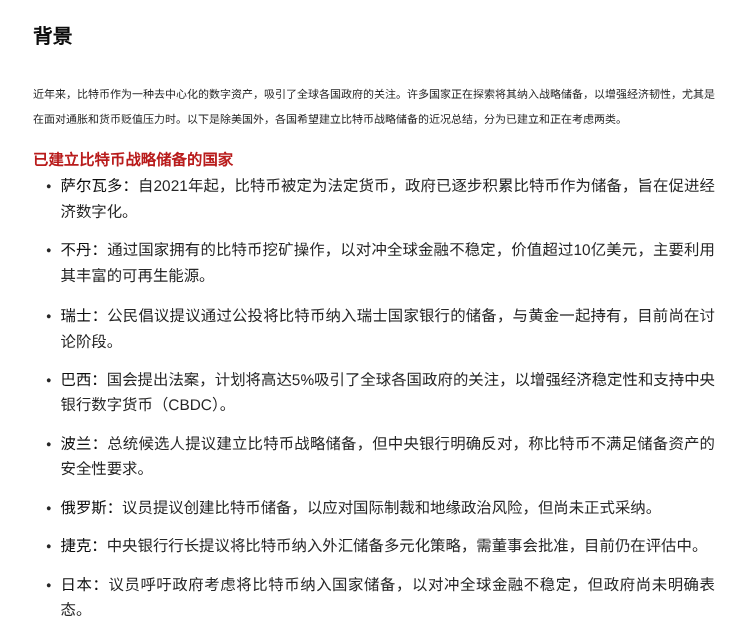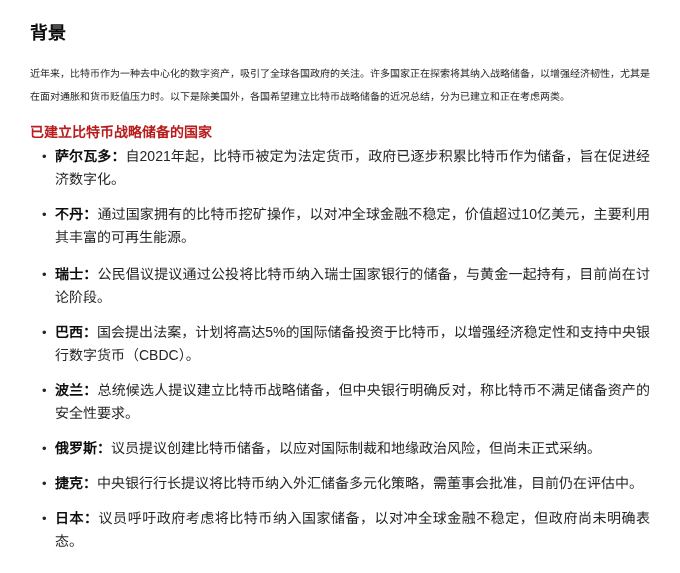--- a/index.html
+++ b/index.html
@@ -12,21 +12,21 @@
   }
   .doc {
     padding: 21px 30px 0 30px;
     color: #262626;
   }
   .doc-title {
     font-size: 18px;
     line-height: 24px;
     font-weight: 700;
     color: #0d0d0d;
-    margin-bottom: 17px;
+    margin-bottom: 30px;
   }
   .intro {
     font-size: 10px;
     line-height: 23px;
     color: #262626;
     margin-bottom: 13px;
     text-align: justify;
   }
   .section-heading {
     font-size: 14px;
@@ -50,21 +50,21 @@
   }
   ul.country-list li .bullet {
     position: absolute;
     left: 0;
     top: 0;
     font-size: 13px;
     line-height: 23px;
     color: #262626;
   }
   ul.country-list li strong {
-    font-weight: 700;
+    font-weight: 400;
     color: #0d0d0d;
   }
 </style>
 </head>
 <body>
 
 <div class="doc">
   <h2 class="doc-title">背景</h2>
 
   <p class="intro">近年来，比特币作为一种去中心化的数字资产，吸引了全球各国政府的关注。许多国家正在探索将其纳入战略储备，以增强经济韧性，尤其是在面对通胀和货币贬值压力时。以下是除美国外，各国希望建立比特币战略储备的近况总结，分为已建立和正在考虑两类。</p>
@@ -73,21 +73,21 @@
       <section>
         <p class="section-heading">已建立比特币战略储备的国家</p>
         <ul class="country-list">
           <li><span class="bullet">•</span><strong>萨尔瓦多：</strong><span>自2021年起，比特币被定为法定货币，政府已逐步积累比特币作为储备，旨在促进经济数字化。</span></li>
           <li><span class="bullet">•</span><strong>不丹：</strong><span>通过国家拥有的比特币挖矿操作，以对冲全球金融不稳定，价值超过10亿美元，主要利用其丰富的可再生能源。</span></li>
         </ul>
       </section>
       <section>
         <ul class="country-list">
           <li><span class="bullet">•</span><strong>瑞士：</strong><span>公民倡议提议通过公投将比特币纳入瑞士国家银行的储备，与黄金一起持有，目前尚在讨论阶段。</span></li>
-          <li><span class="bullet">•</span><strong>巴西：</strong><span>国会提出法案，计划将高达5%的国际储备投资于比特币，以增强经济稳定性和支持中央银行数字货币（CBDC）。</span></li>
+          <li><span class="bullet">•</span><strong>巴西：</strong><span>国会提出法案，计划将高达5%吸引了全球各国政府的关注，以增强经济稳定性和支持中央银行数字货币（CBDC）。</span></li>
           <li><span class="bullet">•</span><strong>波兰：</strong><span>总统候选人提议建立比特币战略储备，但中央银行明确反对，称比特币不满足储备资产的安全性要求。</span></li>
           <li><span class="bullet">•</span><strong>俄罗斯：</strong><span>议员提议创建比特币储备，以应对国际制裁和地缘政治风险，但尚未正式采纳。</span></li>
           <li><span class="bullet">•</span><strong>捷克：</strong><span>中央银行行长提议将比特币纳入外汇储备多元化策略，需董事会批准，目前仍在评估中。</span></li>
           <li><span class="bullet">•</span><strong>日本：</strong><span>议员呼吁政府考虑将比特币纳入国家储备，以对冲全球金融不稳定，但政府尚未明确表态。</span></li>
         </ul>
       </section>
     </div>
 </div>
 
 </body></html>

